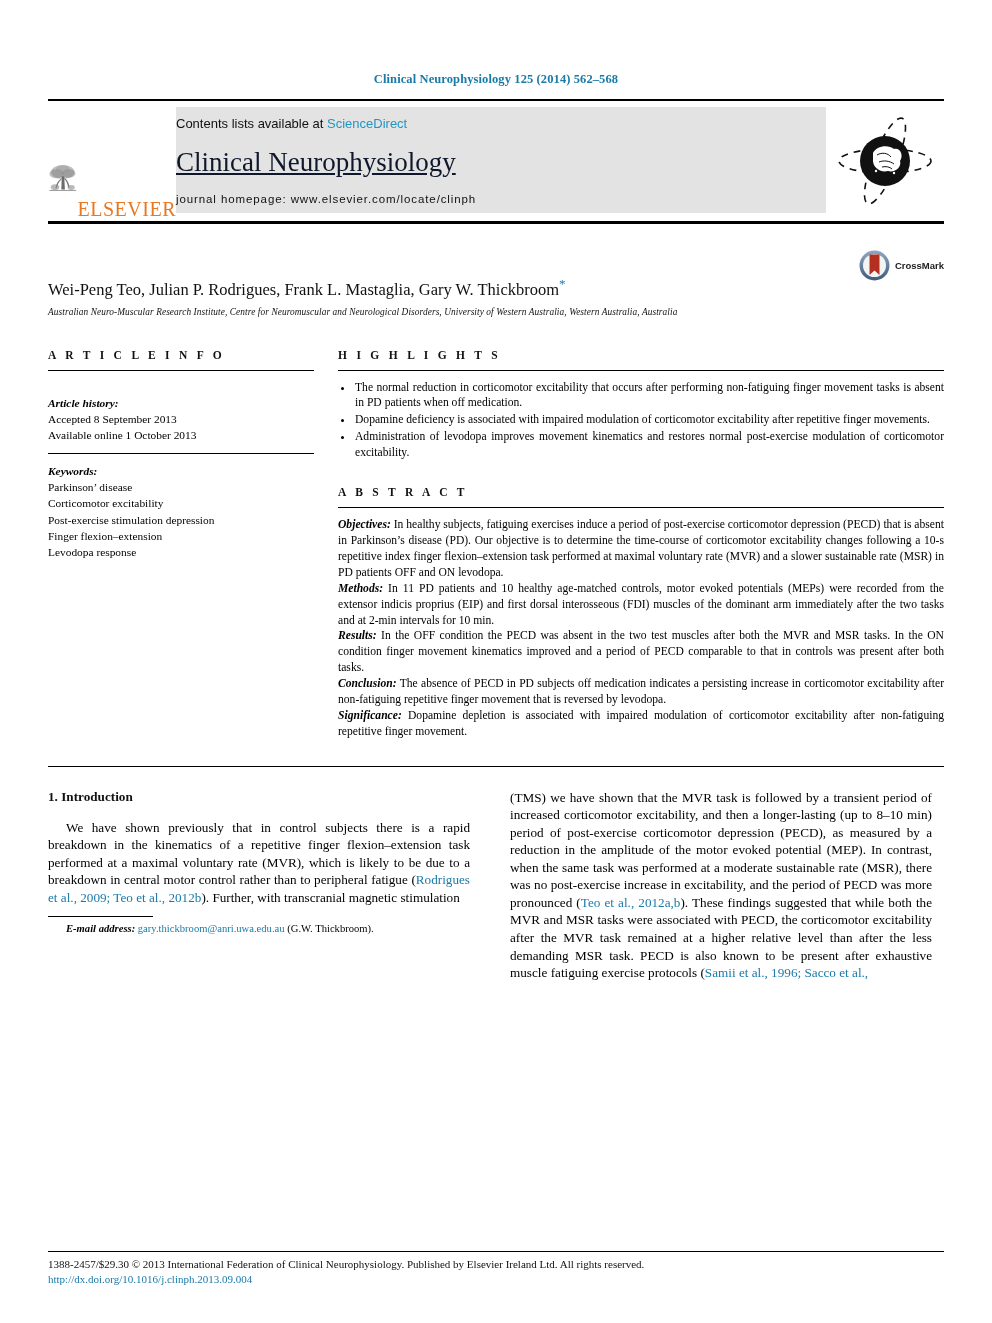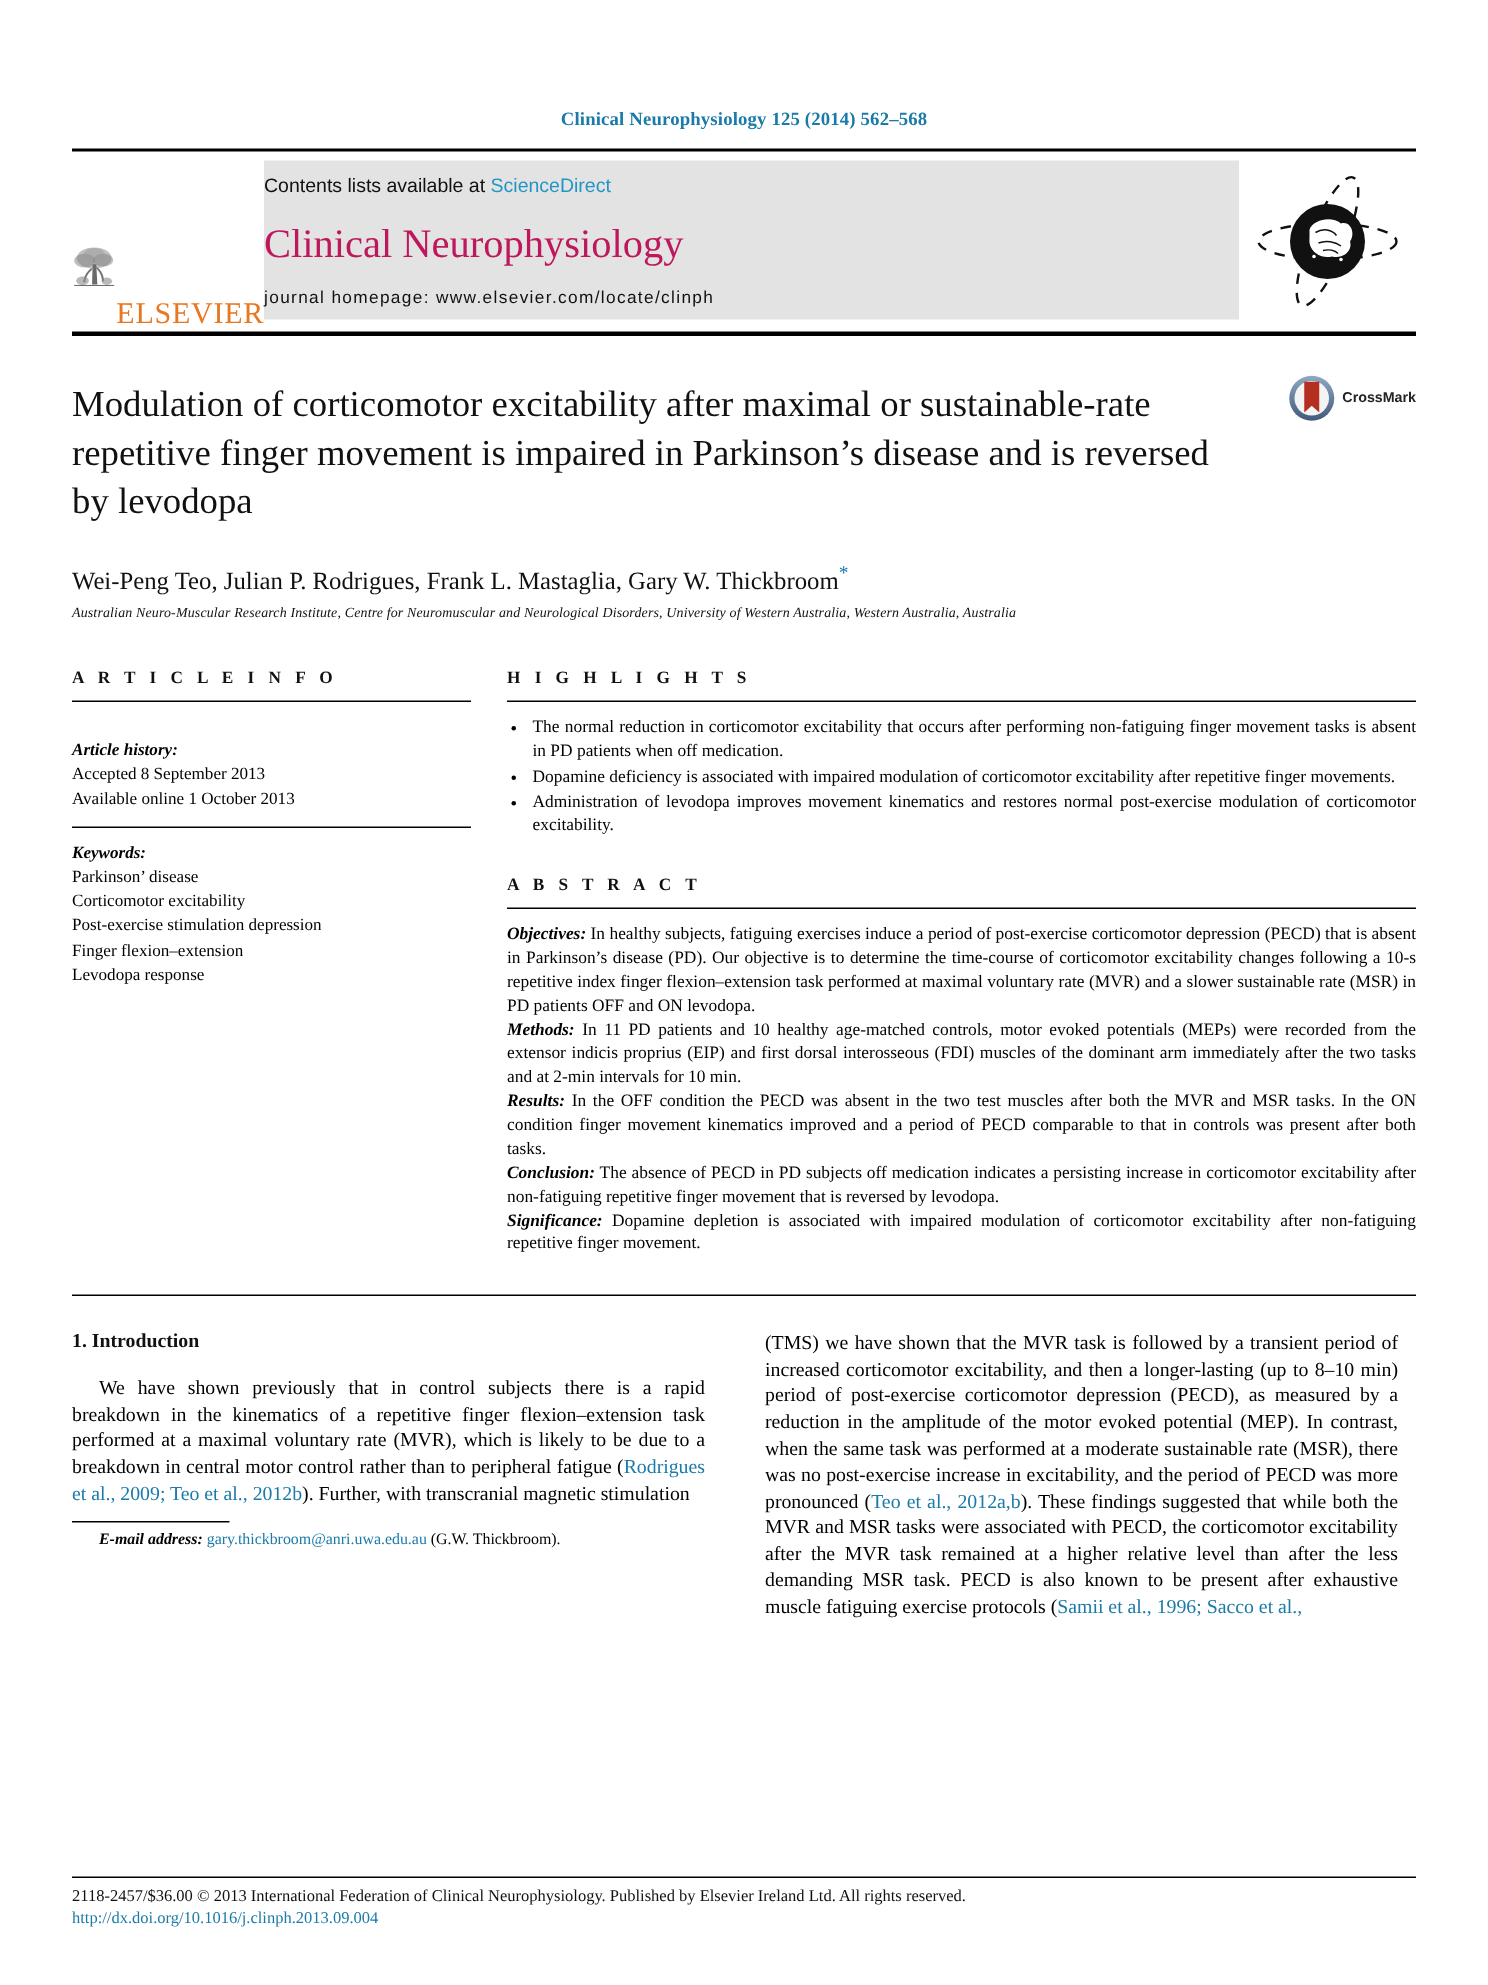--- a/index.html
+++ b/index.html
@@ -54,21 +54,22 @@
     margin: 6px 0 8px 0;
     display: flex; flex-direction: column;
     justify-content: space-between;
     padding: 9px 0 8px 0;
   }
   .sd-contents { font-size: 13px; font-family: "Liberation Sans", sans-serif; color: #111; }
   .sd-contents .sd-link { color: #2196c4; }
   .journal-name {
     font-family: "Liberation Serif", serif;
     font-size: 27px;
-    color: #be185d;
+    color: #0f172a;
+    text-decoration: underline;
   }
   .journal-home {
     font-family: "Liberation Sans", sans-serif;
     font-size: 11.5px;
     letter-spacing: .9px;
     color: #111;
   }
   .journal-mark {
     width: 118px; flex: 0 0 118px;
     display: flex; align-items: center; justify-content: center;
@@ -243,21 +244,20 @@
         <circle cx="53" cy="52" r="25" fill="#111"></circle>
         <path d="M41 44 C44 37 56 35 62 40 C68 38 72 46 68 52 C70 58 63 64 56 62 C48 64 40 58 41 50 Z" fill="#fff"></path>
         <path d="M45 46 C50 43 56 44 59 48 M47 53 C52 51 58 52 62 55 M50 58 C54 57 58 58 60 60" stroke="#111" stroke-width="1" fill="none"></path>
         <circle cx="44" cy="62" r="1.2" fill="#fff"></circle>
         <circle cx="62" cy="64" r="1.2" fill="#fff"></circle>
       </svg>
     </div>
   </div>
 
   <div class="title-block">
-    <h1 class="article-title">Modulation of corticomotor excitability after maximal or sustainable-rate repetitive finger movement is impaired in Parkinson’s disease and is reversed by levodopa</h1>
 
     <div class="crossmark">
       <svg class="icon-svg" width="31" height="31" viewBox="0 0 31 31">
         <defs>
           <linearGradient id="cmring" x1="0" y1="0" x2="0" y2="1">
             <stop offset="0" stop-color="#8fa8c4"></stop>
             <stop offset="1" stop-color="#405a79"></stop>
           </linearGradient>
         </defs>
         <circle cx="15.5" cy="15.5" r="15" fill="url(#cmring)"></circle>
@@ -328,17 +328,17 @@
         <p class="footnote email"><span class="email-lbl">E-mail address:</span> <span class="cite">gary.thickbroom@anri.uwa.edu.au</span><span> (G.W. Thickbroom).</span></p>
       </div>
     </div>
 
     <div class="bcol">
       <p class="para no-indent"><span>(TMS) we have shown that the MVR task is followed by a transient period of increased corticomotor excitability, and then a longer-lasting (up to 8–10 min) period of post-exercise corticomotor depression (PECD), as measured by a reduction in the amplitude of the motor evoked potential (MEP). In contrast, when the same task was performed at a moderate sustainable rate (MSR), there was no post-exercise increase in excitability, and the period of PECD was more pronounced (</span><span class="cite">Teo et al., 2012a,b</span><span>). These findings suggested that while both the MVR and MSR tasks were associated with PECD, the corticomotor excitability after the MVR task remained at a higher relative level than after the less demanding MSR task. PECD is also known to be present after exhaustive muscle fatiguing exercise protocols (</span><span class="cite">Samii et al., 1996; Sacco et al.,</span></p>
     </div>
   </div>
 
   <div class="page-footer">
-    <div class="footer-line">2118-2457/$36.00 © 2013 International Federation of Clinical Neurophysiology. Published by Elsevier Ireland Ltd. All rights reserved.</div>
+    <div class="footer-line">1388-2457/$29.30 © 2013 International Federation of Clinical Neurophysiology. Published by Elsevier Ireland Ltd. All rights reserved.</div>
     <div class="footer-doi">http://dx.doi.org/10.1016/j.clinph.2013.09.004</div>
   </div>
 
 </div>
 
 </body></html>

